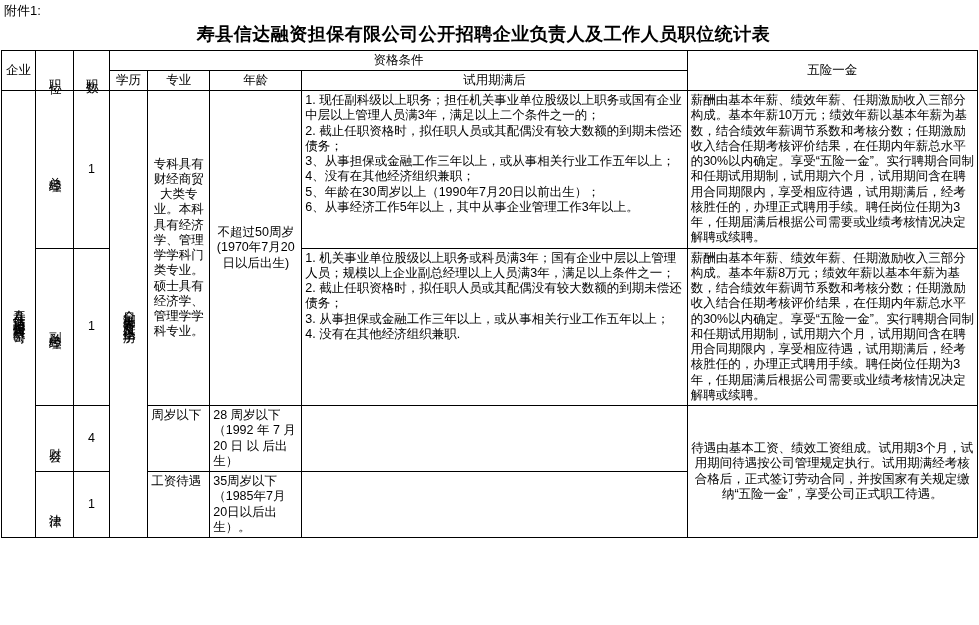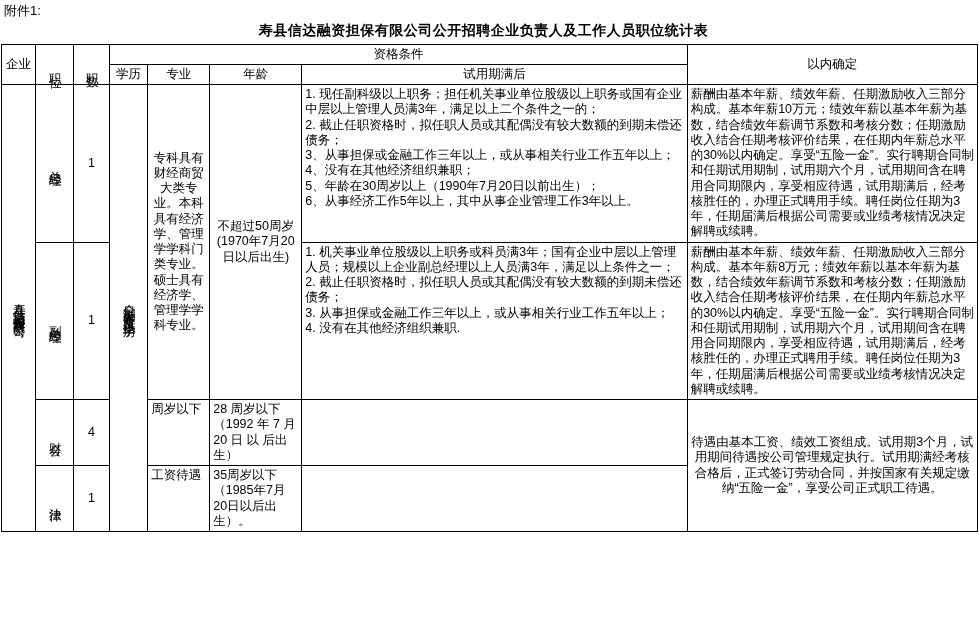--- a/index.html
+++ b/index.html
@@ -20,21 +20,21 @@
     position: relative;
     box-sizing: border-box;
   }
   .attach {
     font-size: 13px;
     padding: 3px 0 2px 4px;
     line-height: 1.2;
   }
   .doc-title {
     text-align: center;
-    font-size: 14px;
+    font-size: 18px;
     font-weight: bold;
     font-family: "Liberation Serif", serif;
     letter-spacing: 0.5px;
     padding: 1px 0 4px 0;
   }
   table.main {
     border-collapse: collapse;
     width: 977px;
     margin: 0 0 0 1px;
     table-layout: fixed;
@@ -103,21 +103,21 @@
         <col class="c-age">
       <col class="c-exp">
         <col class="c-salary">
     </colgroup>
     <tbody>
       <tr>
         <td class="hdr" rowspan="2">企业</td>
         <td class="hdr" rowspan="2"><span class="vert">职位</span></td>
         <td class="hdr" rowspan="2"><span class="vert">职数</span></td>
         <td class="hdr" colspan="4">资格条件</td>
-        <td class="hdr" rowspan="2">以内确定</td>
+        <td class="hdr" rowspan="2">五险一金</td>
       </tr>
       <tr>
         <td class="hdr">学历</td>
         <td class="hdr">专业</td>
         <td class="hdr">年龄</td>
         <td class="hdr">试用期满后</td>
       </tr>
 
       <tr>
         <td class="vcell" rowspan="4"><span class="vert">寿县信达融资担保有限公司</span></td>

